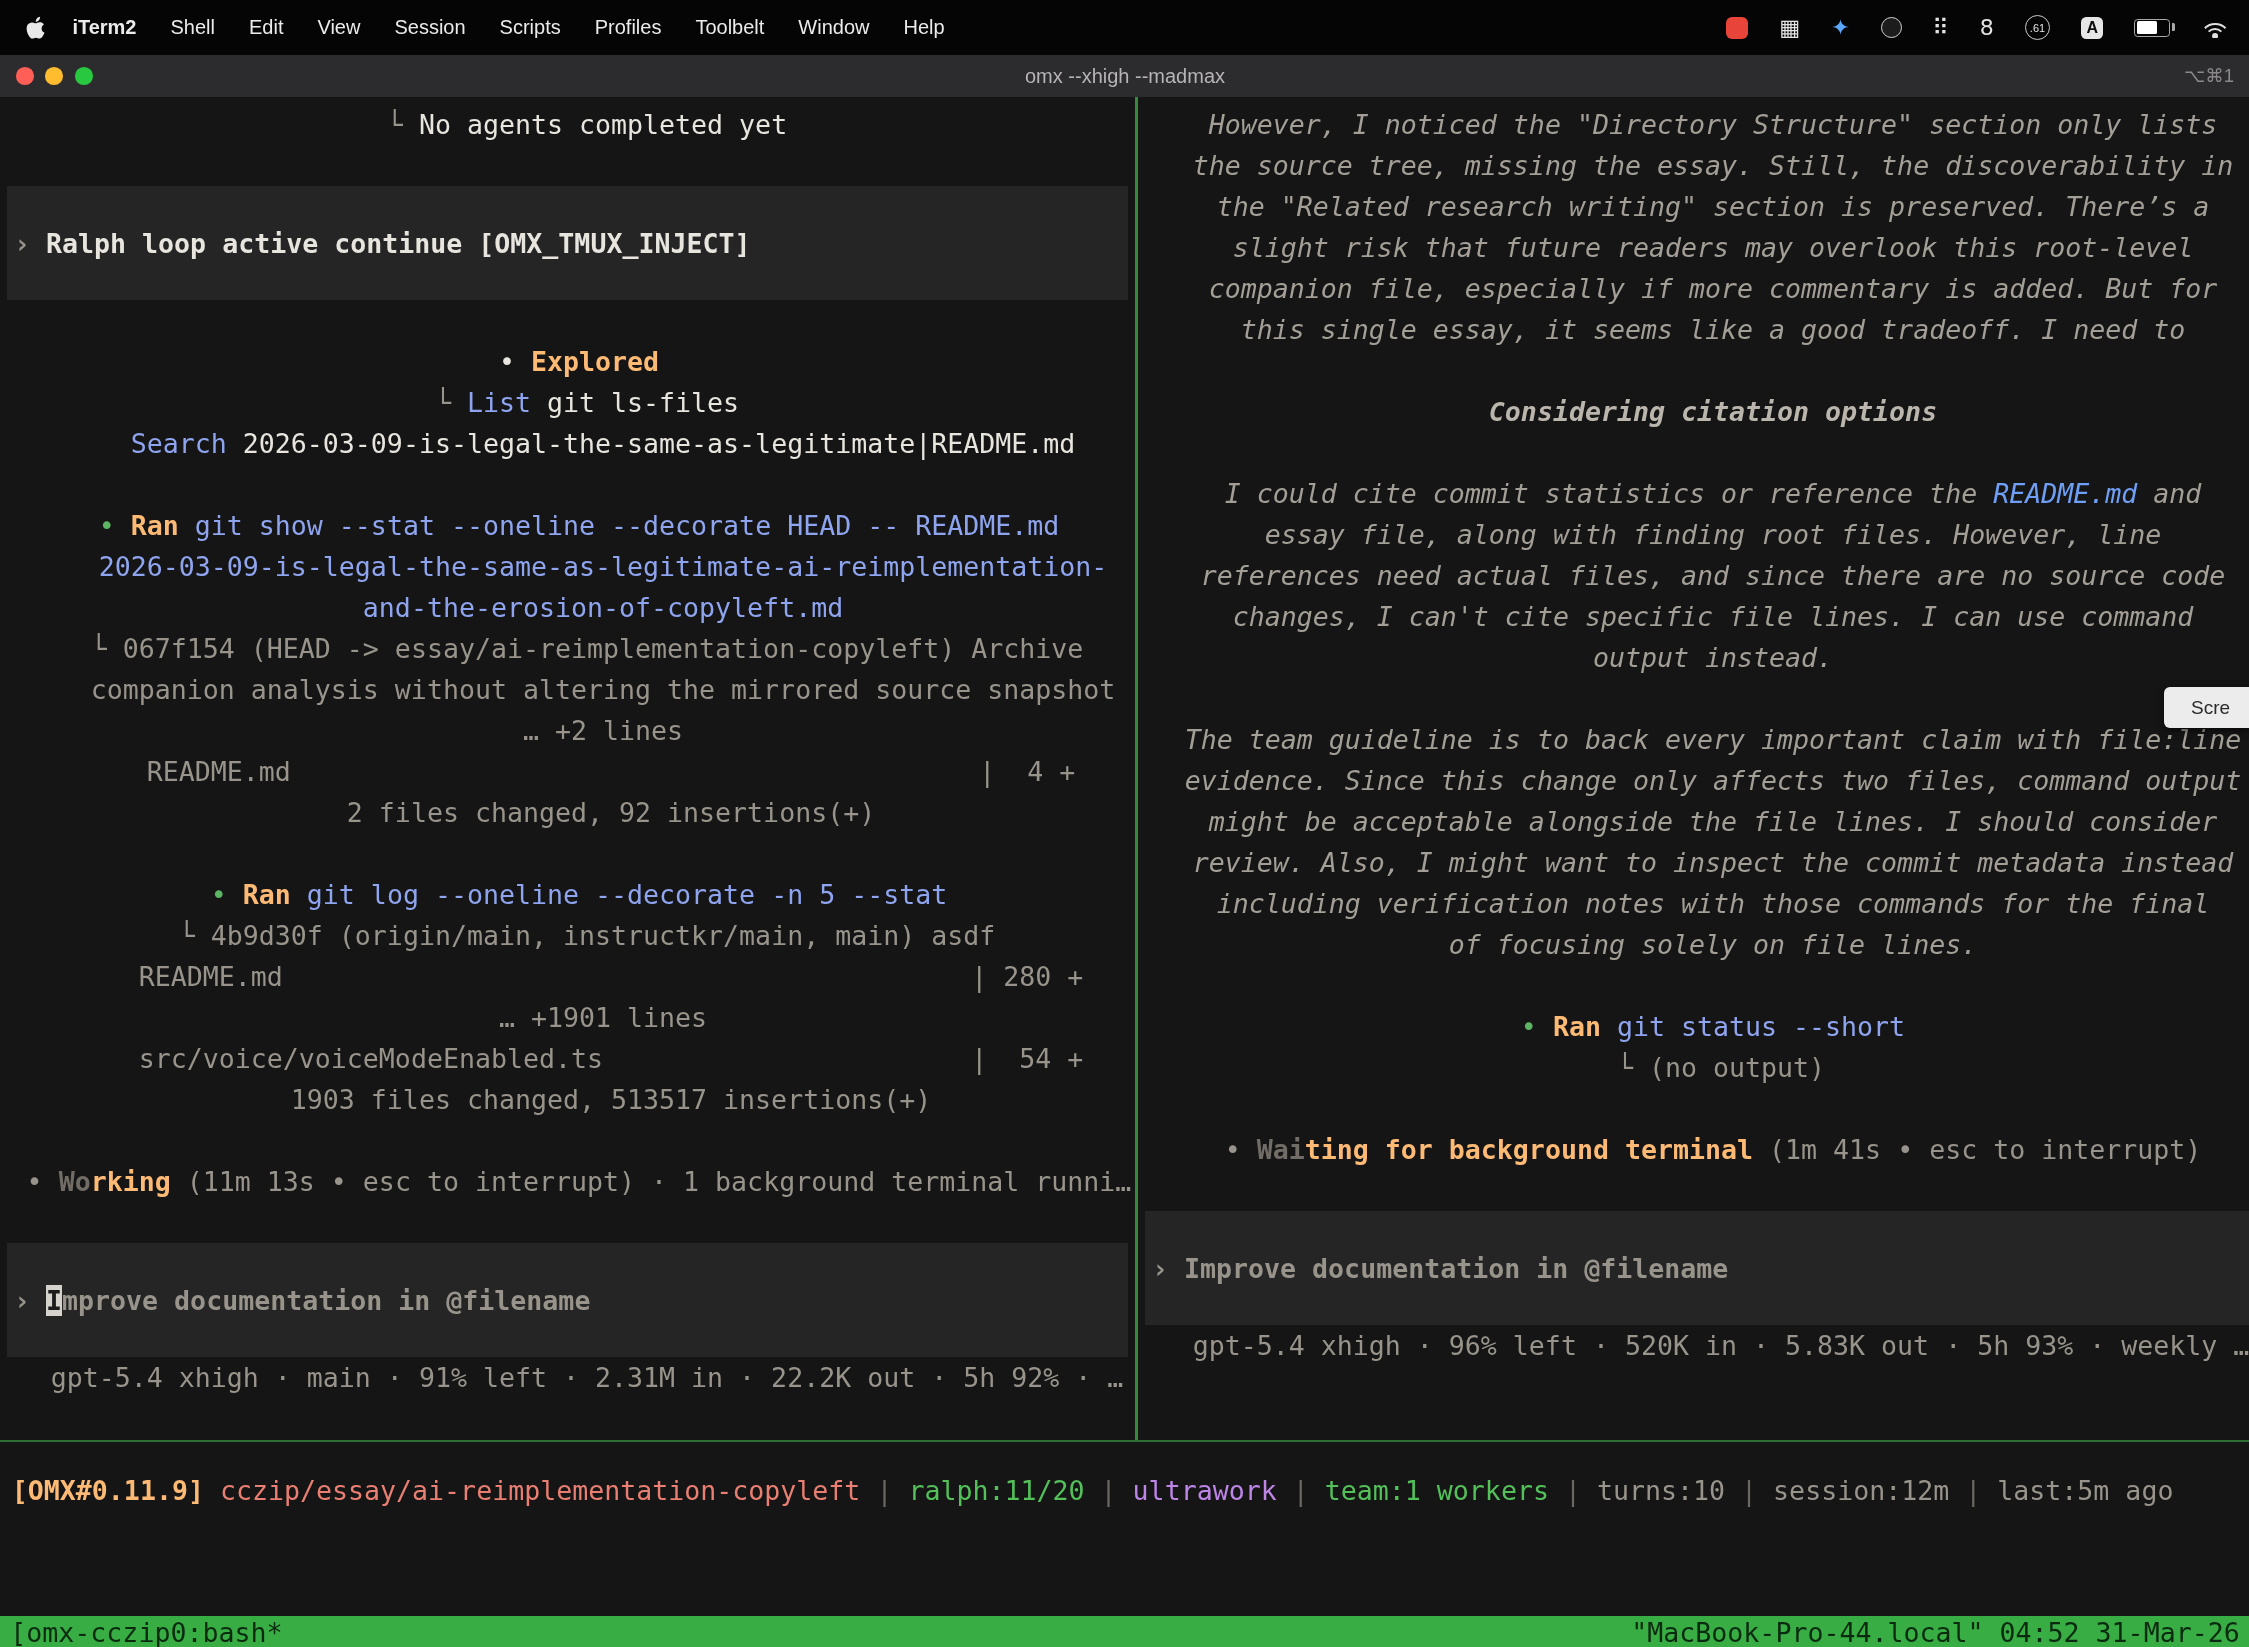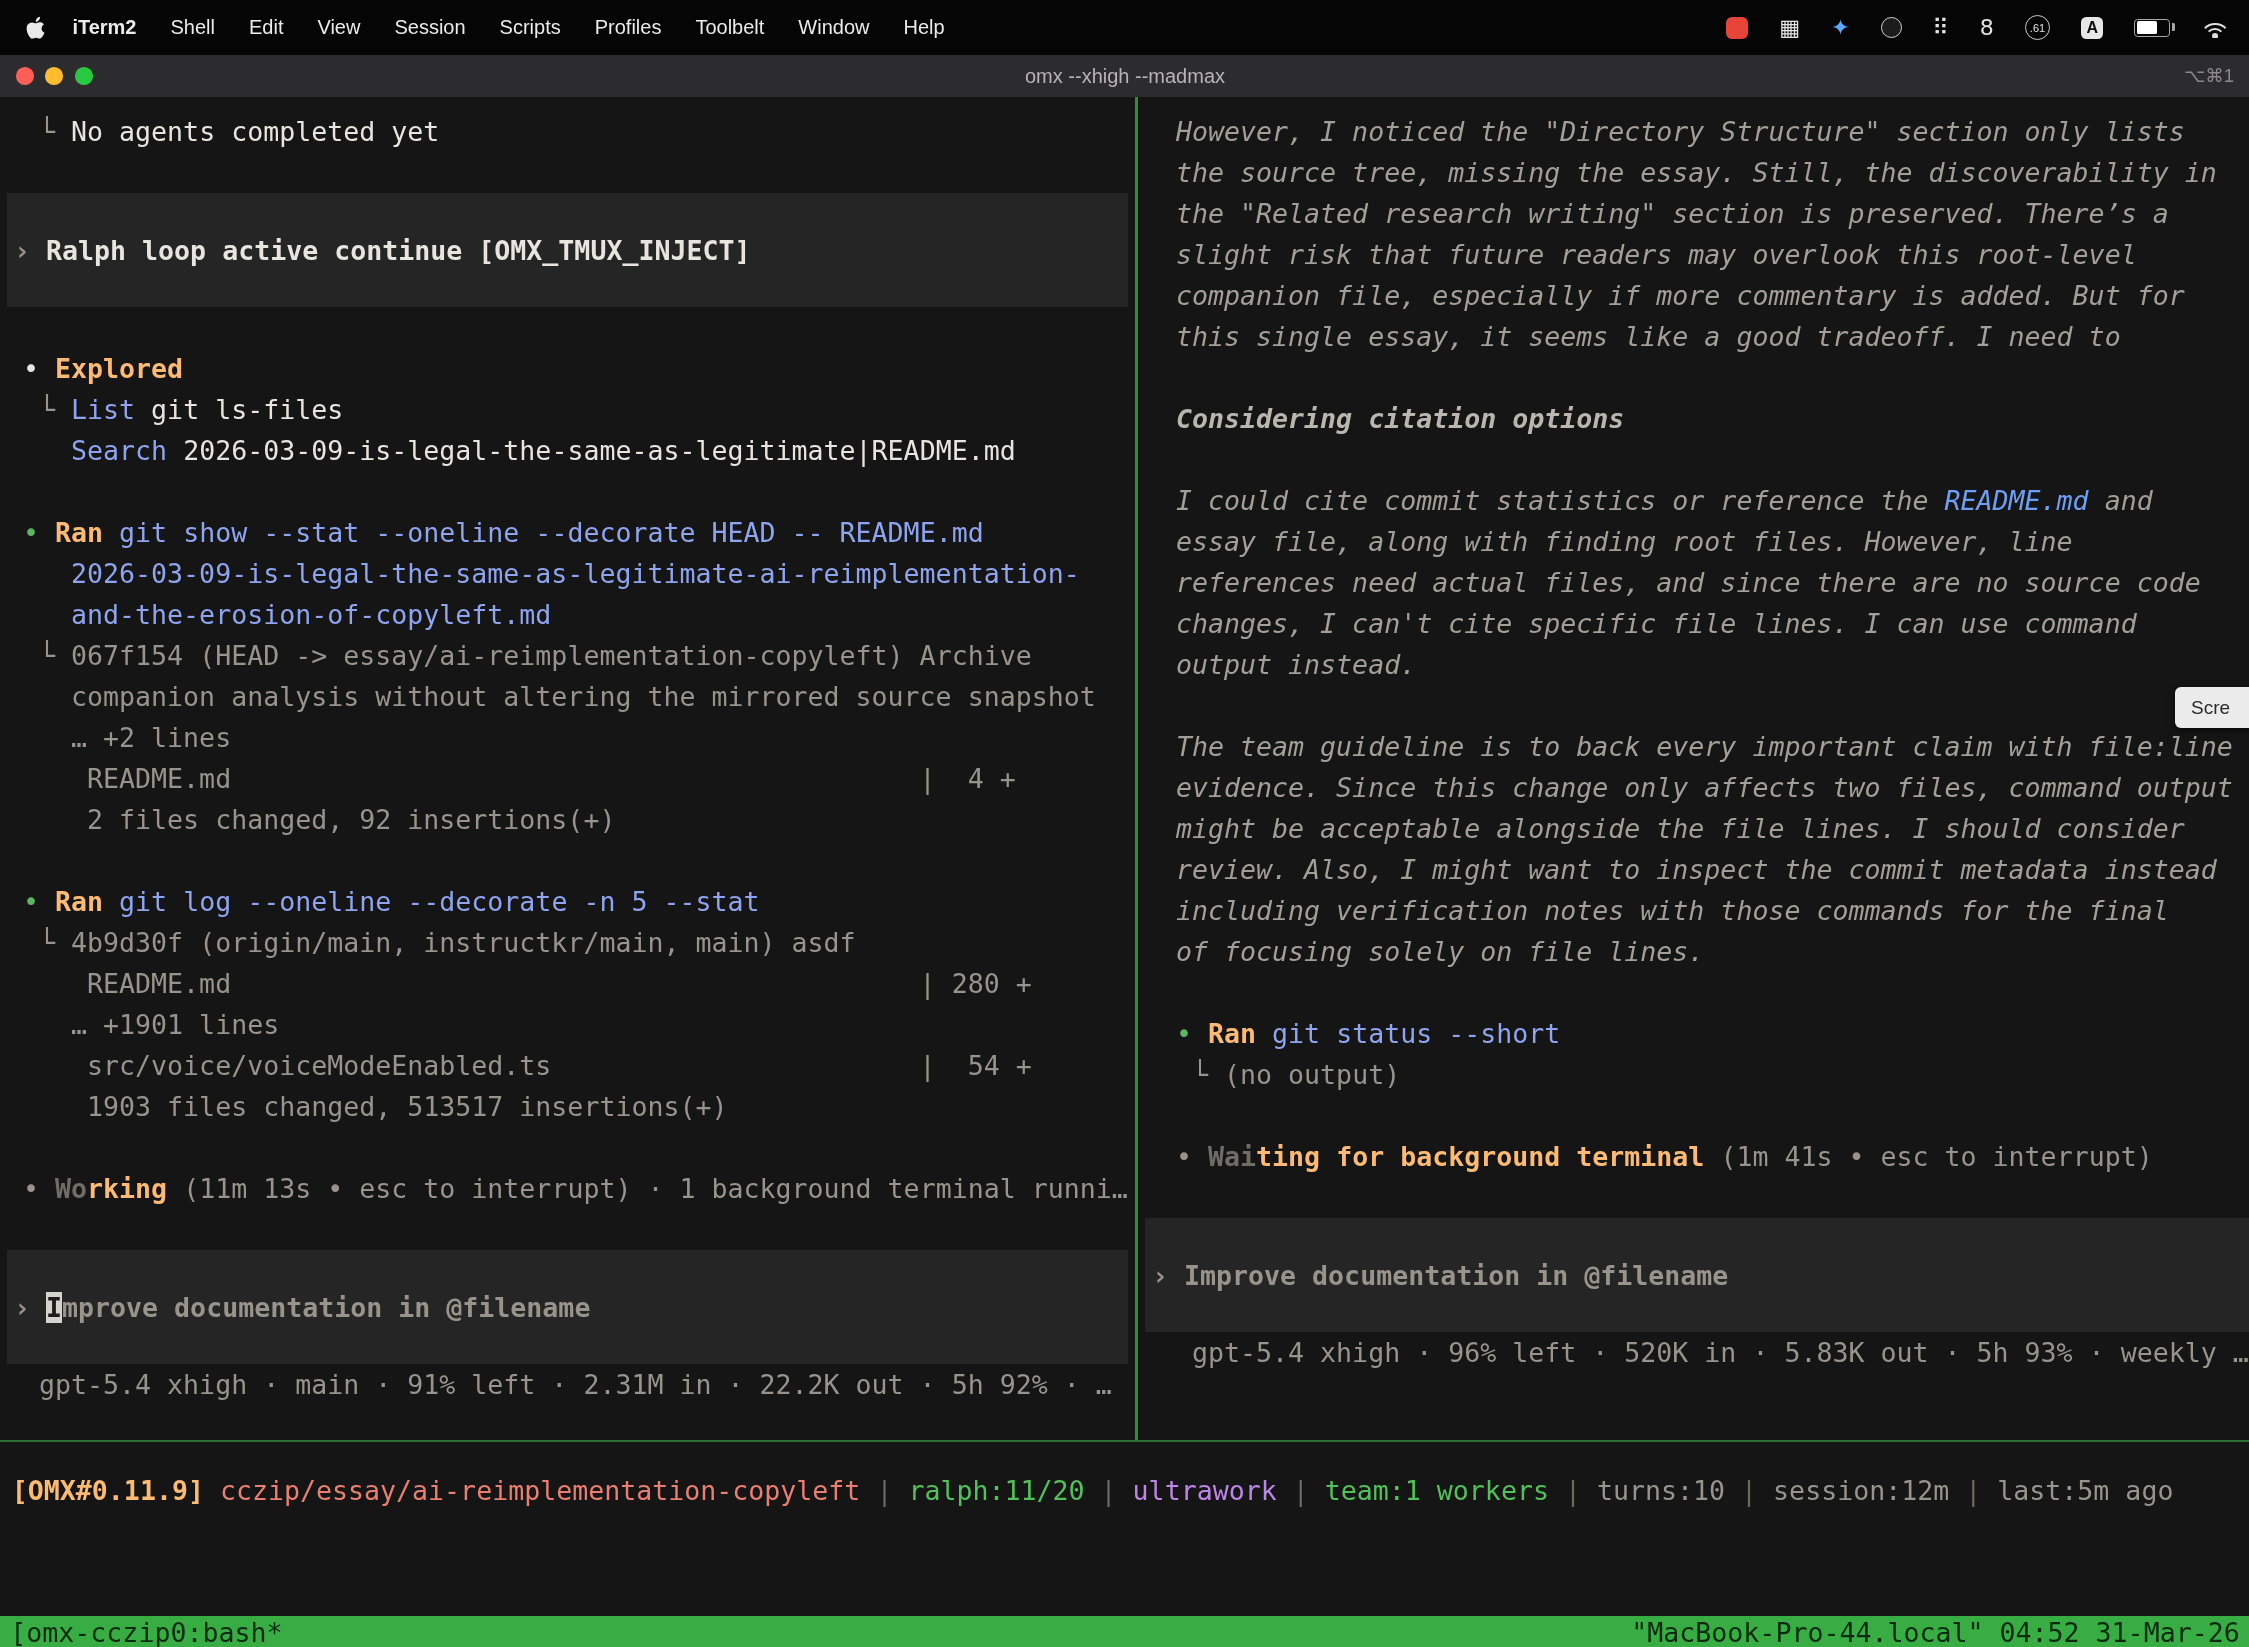--- a/index.html
+++ b/index.html
@@ -39,21 +39,21 @@
   .light{width:17.7px;height:17.7px;border-radius:50%;}
   .light.red{background:#ff5f57;}
   .light.yellow{background:#febc2e;}
   .light.green{background:#28c840;}
   .title-text{position:absolute;left:50%;transform:translateX(-50%);color:#b6b4b6;font-size:20px;}
   .title-shortcut{position:absolute;right:16px;color:#8a888b;font-size:18.5px;}
 
   
   .terminal{position:absolute;top:97px;left:0;right:0;bottom:0;background:#151515;
     font-family:"DejaVu Sans Mono",monospace;font-size:26.6px;line-height:41px;color:#e8e5df;}
-  .pane{position:absolute;top:12px;padding-top:2px;box-sizing:border-box;height:1343px;overflow:hidden;}
+  .pane{position:absolute;top:5px;padding-top:2px;box-sizing:border-box;height:1343px;overflow:hidden;text-align:center;}
   .pane-left{left:0;width:1135px;}
   .pane-right{left:1138px;right:0;}
   .pane .tline{height:41px;white-space:pre;overflow:hidden;}
   .pane-left .tline{padding-left:23px;}
   .pane-right .tline{padding-left:38px;}
   .vdivider{position:absolute;left:1135px;top:0;width:3px;height:1343px;background:#35893c;}
   .hsep{position:absolute;left:0;right:0;top:1343px;height:2.2px;background:#2c6e31;}
 
   .hlbox{height:114px;background:#252525;display:flex;align-items:center;font-weight:bold;}
   .pane-left .hlbox{margin:0 7.4px;}
@@ -73,21 +73,21 @@
   .c-itb{color:#bab6ad;font-style:italic;font-weight:bold;}
   .c-cur{background:#d6d3cc;color:#1c1c1c;}
   .c-sal{color:#e97f72;}
   .c-grn2{color:#53c05a;}
   .c-pur{color:#bd85e6;}
 
   .omx-bar{position:absolute;left:11.8px;top:1373px;height:41px;white-space:pre;}
 
   .tooltip{position:absolute;right:0;top:590px;height:41px;min-width:59px;background:#ececec;color:#2b2b2b;
     font-family:"Liberation Sans",sans-serif;font-size:19px;display:flex;align-items:center;
-    padding-left:16px;border-radius:5.9px 0 0 5.9px;box-shadow:0 2.2px 7.4px rgba(0,0,0,.55);overflow:hidden;text-align:center;}
+    padding-left:27px;border-radius:5.9px 0 0 5.9px;box-shadow:0 2.2px 7.4px rgba(0,0,0,.55);overflow:hidden;text-align:center;}
 
   .tmux-bar{position:absolute;left:0;right:0;bottom:0;height:32px;background:#38ad44;color:#0b2b10;
     display:flex;align-items:center;justify-content:space-between;box-sizing:border-box;
     padding:0 10.3px;white-space:pre;font-size:26.6px;}
 </style>
 </head>
 <body>
 
 <div class="menubar">
   <div class="menubar-left">

